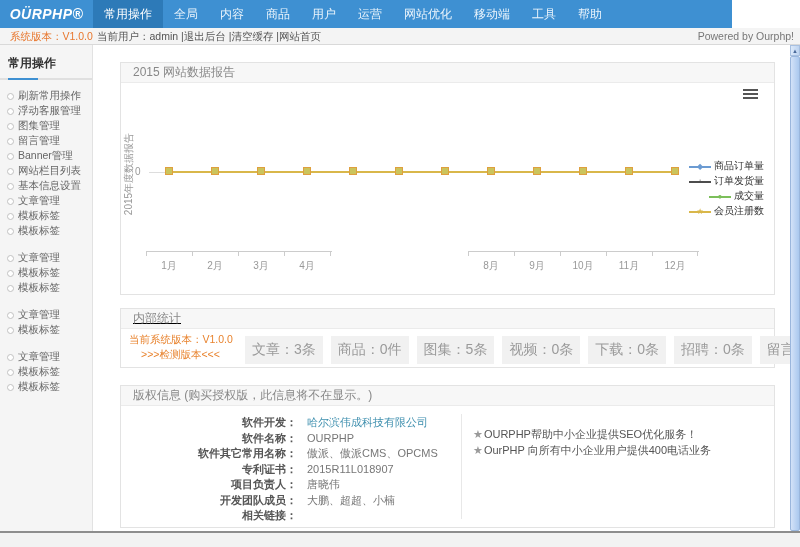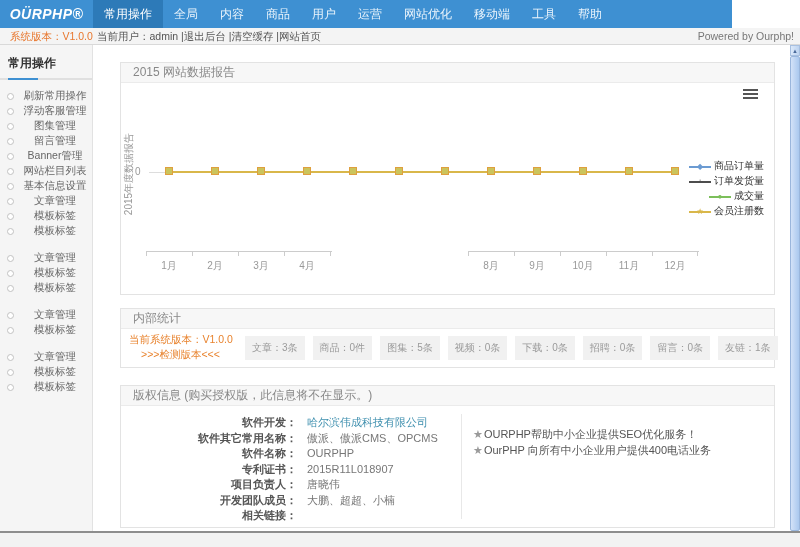--- a/index.html
+++ b/index.html
@@ -19,21 +19,21 @@
   .infobar .userarea { position:absolute; left:97px; top:0; line-height:16px; }
   .infobar .userarea .sep { color:#555; }
   .infobar .userarea .ulink { color:#555; cursor:pointer; }
   .infobar .powered { position:absolute; right:6px; top:0; line-height:16px; color:#777; }
 
   
   .sidebar { position:absolute; left:0; top:45px; width:93px; height:486px; background:#f5f5f5; border-right:1px solid #e2e2e2; }
   .sb-title { font-size:12px; font-weight:bold; color:#333; padding:10px 0 0 8px; }
   .sb-rule { position:relative; height:2px; margin:6px 0 8px 0; background:#e0e0e0; }
   .sb-rule .blue { position:absolute; left:8px; top:0; width:30px; height:2px; background:#3e90d2; }
-  .sb-group { margin-bottom:12px;text-align:center; }
+  .sb-group { margin-bottom:12px; }
   .sb-item { font-size:10.5px; color:#666; line-height:15px; padding-left:18px; position:relative; cursor:pointer; white-space:nowrap; }
   .sb-item::before { content:""; position:absolute; left:7px; top:5px; width:5px; height:5px; border:1px solid #c2c2c2; border-radius:50%; background:#fff; }
 
   
   .main { position:absolute; left:94px; top:45px; width:706px; height:486px; background:#fff; }
   .panel { position:absolute; left:26px; width:655px; background:#fff; border:1px solid #e3e3e3; }
   .panel-header { height:20px; line-height:19px; background:#f7f7f7; border-bottom:1px solid #ebebeb; font-size:12px; color:#888; padding:0 12px; }
 
   
   .chart-panel { top:17px; height:233px; }
@@ -49,26 +49,26 @@
   .xtick { position:absolute; top:0; width:1px; height:4px; background:#ccc; }
   .month-label { position:absolute; top:176px; width:40px; text-align:center; font-size:10px; color:#999; }
   .legend { position:absolute; right:10px; top:76px; }
   .legend-row { display:flex; align-items:center; justify-content:flex-end; margin-bottom:1px; cursor:pointer; }
   .lg-marker { position:relative; width:22px; height:9px; margin-right:3px; }
   .lg-line { position:absolute; left:0; right:0; top:4px; height:2px; }
   .lg-sym { position:absolute; left:0; right:0; top:0; text-align:center; font-size:8px; line-height:9px; }
   .lg-label { font-size:10px; color:#333; }
 
   
-  .stats-panel { top:263px; height:60px; }
+  .stats-panel { top:263px; height:60px;text-decoration:underline; }
   .stats-body { position:relative; height:38px; }
   .stats-version { position:absolute; left:8px; top:3px; font-size:10.5px; color:#e8832e; line-height:15px; }
   .check-link { padding-left:12px; cursor:pointer; color:#e8832e; display:block; }
   .stats-row { position:absolute; left:124px; top:7px; display:flex; align-items:center; gap:8px; }
-  .stat-box { background:#f1f1f1; color:#9a9a9a; font-size:10px; padding:5px 7px; white-space:nowrap; }
+  .stat-box { background:#f1f1f1; color:#9a9a9a; font-size:14px; padding:5px 7px; white-space:nowrap; }
   .traffic-button { background:#3f9ad8; color:#fff; font-size:10px; padding:5px 9px; margin-left:5px; cursor:pointer; white-space:nowrap; }
 
   
   .copyright-panel { top:340px; height:143px; }
   .cr-body { position:relative; height:121px; }
   .cr-divider { position:absolute; left:340px; top:8px; bottom:8px; width:1px; background:#e8e8e8; }
   .cr-left { position:absolute; left:8px; top:9px; width:326px; }
   .cr-row { display:flex; line-height:15.5px; font-size:11px; }
   .cr-label { width:168px; text-align:right; color:#555; font-weight:bold; white-space:nowrap; }
   .cr-value { margin-left:10px; color:#777; white-space:nowrap; }
@@ -257,26 +257,26 @@
   <section class="panel copyright-panel">
     <div class="panel-header">版权信息 (购买授权版，此信息将不在显示。)</div>
     <div class="cr-body">
       <div class="cr-divider"></div>
       <div class="cr-left" id="cr-rows">
           <div class="cr-row">
             <span class="cr-label">软件开发：</span>
             <span class="cr-value"><span class="cr-link">哈尔滨伟成科技有限公司</span></span>
           </div>
           <div class="cr-row">
+            <span class="cr-label">软件名称：</span>
+            <span class="cr-value">OURPHP</span>
+          </div>
+          <div class="cr-row">
             <span class="cr-label">软件其它常用名称：</span>
             <span class="cr-value">傲派、傲派CMS、OPCMS</span>
-          </div>
-          <div class="cr-row">
-            <span class="cr-label">软件名称：</span>
-            <span class="cr-value">OURPHP</span>
           </div>
           <div class="cr-row">
             <span class="cr-label">专利证书：</span>
             <span class="cr-value">2015R11L018907</span>
           </div>
           <div class="cr-row">
             <span class="cr-label">项目负责人：</span>
             <span class="cr-value">唐晓伟</span>
           </div>
           <div class="cr-row">

